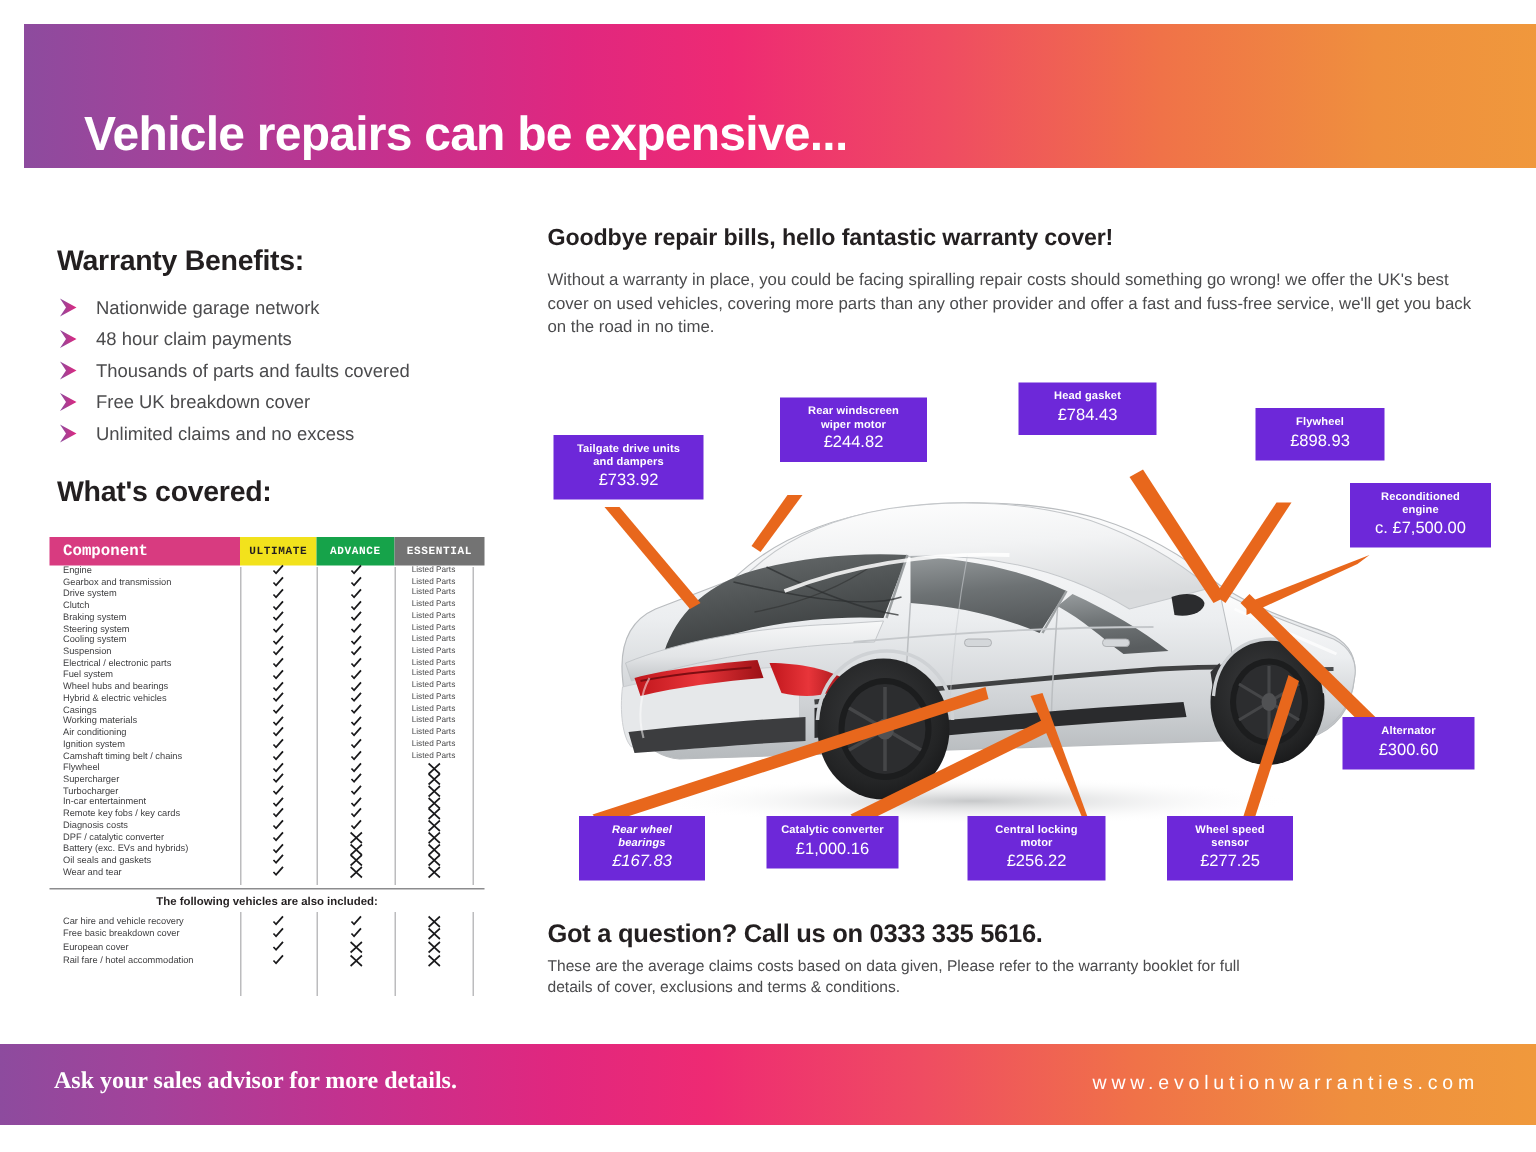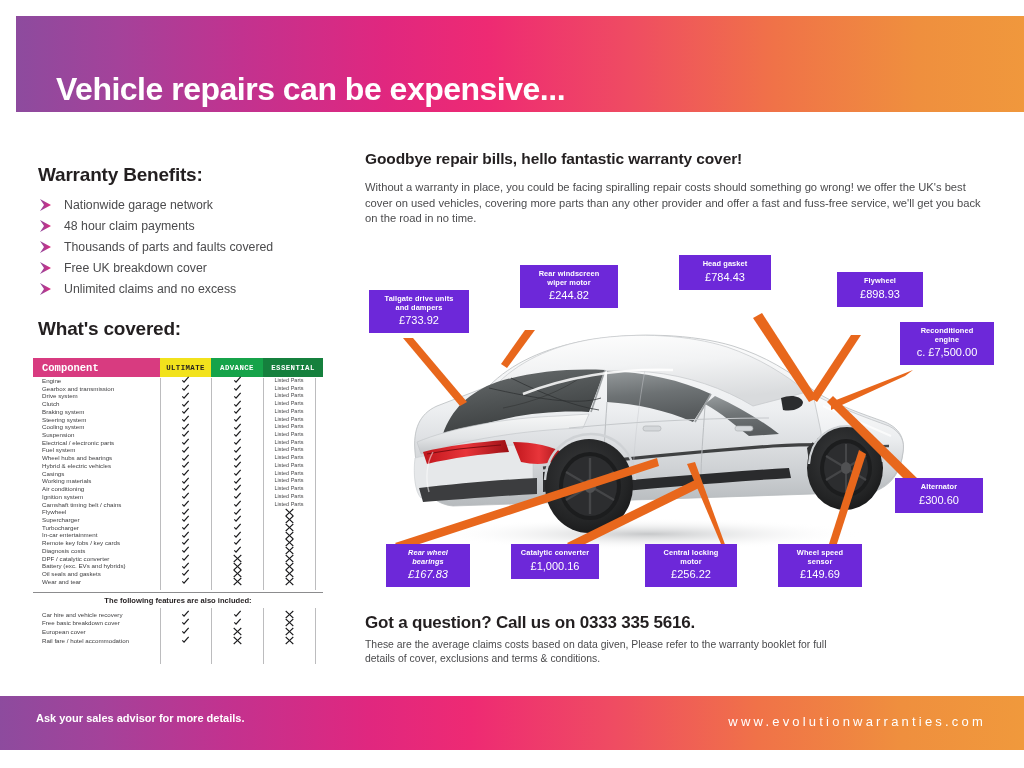--- a/index.html
+++ b/index.html
@@ -34,21 +34,21 @@
 
   
   .footer-banner {
     position: absolute; left: 0; bottom: 18px; width: 1024px; height: 54px;
     background: linear-gradient(90deg,
         #8d4b9e 0%, #a4429a 10%, #c2328f 22%, #e0277f 36%,
         #ee2a73 46%, #ef4c62 60%, #f07248 74%, #ef8f3e 88%, #f0993c 100%);
   }
   .footer-left {
     position: absolute; left: 36px; top: 16px;
-    font-size: 11px; font-weight: 600; color: #ffffff;
+    font-size: 16px; font-weight: 600; color: #ffffff; font-family: Liberation Serif, serif;
   }
   .footer-right {
     position: absolute; right: 38px; top: 18px;
     font-size: 13px; font-weight: 500; color: #ffffff;
     letter-spacing: 3.2px;
   }
 
   
   .left-col { position: absolute; left: 0; top: 150px; width: 345px; }
 
@@ -79,21 +79,21 @@
   .cov-head { display: flex; height: 19px; }
   .ch { display: flex; align-items: center; justify-content: center;
         font-size: 7.4px; font-weight: 700; letter-spacing: 0.4px; font-family: Liberation Mono, monospace; }
   .ch-component {
     width: 127px; background: #d83b80; color: #ffffff;
     justify-content: flex-start; padding-left: 9px;
     font-size: 10.5px; letter-spacing: 0px;
   }
   .ch-ultimate { width: 51px; background: #f2e21c; color: #231f20; }
   .ch-advance  { width: 52px; background: #16a34a; color: #ffffff; }
-  .ch-essential{ width: 60px; background: #15803d; color: #ffffff; }
+  .ch-essential{ width: 60px; background: #737373; color: #ffffff; }
 
   .tbl-body { position: relative; }
   .row {
     display: flex; height: 7.72px; align-items: center;
   }
   .c-name {
     width: 127px; font-size: 6.2px; color: #3d3d3f; padding-left: 9px;
     line-height: 7.7px; white-space: nowrap;
   }
   .c-mark {
@@ -687,21 +687,21 @@
         </div>
       </div>
   </div>
 
   <div class="vline" style="left:160px; top:378px; height:212px;"></div>
   <div class="vline" style="left:211px; top:378px; height:212px;"></div>
   <div class="vline" style="left:263px; top:378px; height:212px;"></div>
   <div class="vline" style="left:315px; top:378px; height:212px;"></div>
 
   <div class="feat-divider"></div>
-  <div class="feat-title">The following features are also included:</div>
+  <div class="feat-title">The following vehicles are also included:</div>
   <div class="feat-table" id="feat-body">
       <div class="feat-row">
         <div class="feat-name">Car hire and vehicle recovery</div>
         <div class="feat-mark">
           <svg width="9" height="9" viewBox="0 0 10 10">
             <path d="M1,5.2 L3.4,7.8 L9,1.4 L8.0,0.6 L3.3,5.9 L1.9,4.4 Z" fill="#1a1a1c"></path>
           </svg>
         </div>
         <div class="feat-mark adv">
           <svg width="9" height="9" viewBox="0 0 10 10">
@@ -993,21 +993,21 @@
       <div class="co-price">£1,000.16</div>
     </div>
 
     <div class="callout" style="left:280px; top:294px; width:92px;">
       <div class="co-label">Central locking motor</div>
       <div class="co-price">£256.22</div>
     </div>
 
     <div class="callout" style="left:413px; top:294px; width:84px;">
       <div class="co-label">Wheel speed sensor</div>
-      <div class="co-price">£149.69</div>
+      <div class="co-price">£277.25</div>
     </div>
   </div>
 
   <div class="cta-heading">Got a question? Call us on 0333 335 5616.</div>
   <div class="cta-body">These are the average claims costs based on data given, Please refer to the warranty booklet for full details of cover, exclusions and terms &amp; conditions.</div>
 
   <div class="footer-banner">
     <div class="footer-left">Ask your sales advisor for more details.</div>
     <div class="footer-right">www.evolutionwarranties.com</div>
   </div>

